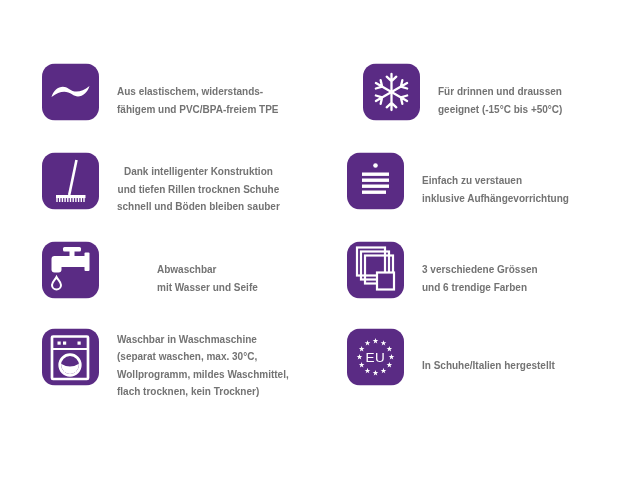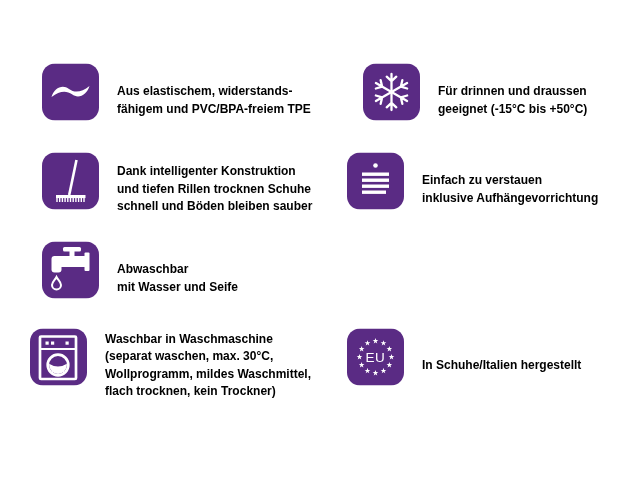--- a/index.html
+++ b/index.html
@@ -1,73 +1,73 @@
 <!DOCTYPE html>
 <html><head>
 <meta charset="utf-8">
 <style>
   html,body{margin:0;padding:0;background:#ffffff;}
   .canvas{position:relative;width:640px;height:480px;background:#ffffff;overflow:hidden;
           font-family:"Liberation Sans",sans-serif;}
   .item{position:absolute;display:flex;align-items:center;transform:translateY(-50%);}
   .icon-wrap{flex:0 0 57px;width:57px;height:73px;display:block;}
   .icon-wrap svg{display:block;width:57px;height:57px;}
-  .txt{margin:0 0 0 18px;font-size:12px;line-height:17.5px;font-weight:700;
-       color:#000000;white-space:pre-line;letter-spacing:0;}
+  .txt{margin:0 0 0 18px;font-size:10px;line-height:17.5px;font-weight:700;
+       color:#737373;white-space:pre-line;letter-spacing:0;}
   .tile{fill:#5a2b84;}
   .glyph-stroke{stroke:#ffffff;fill:none;}
   .glyph-fill{fill:#ffffff;}
 </style>
 </head>
 <body>
 
 <div class="canvas">
 
   <div class="item" style="left:42px;top:100px;">
     <span class="icon-wrap">
       <svg viewBox="0 0 57 57">
         <rect class="tile" x="0" y="0" width="57" height="57" rx="13"></rect>
         <path class="glyph-fill" d="M9.5,33.5 C12,24.5 20.5,20.5 27,25.5 C32.5,29.5 39.5,29 47.5,22.5 C45,31.5 36.5,35.8 30,30.8 C24.5,26.8 17.5,27.2 9.5,33.5 Z"></path>
       </svg>
     </span>
     <p class="txt">Aus elastischem, widerstands-
 fähigem und PVC/BPA-freiem TPE</p>
   </div>
 
-  <div class="item" style="left:42px;top:189px;">
+  <div class="item" style="left:42px;top:189px;text-align:center;">
     <span class="icon-wrap">
       <svg viewBox="0 0 57 57">
         <rect class="tile" x="0" y="0" width="57" height="57" rx="13"></rect>
         <path class="glyph-stroke" stroke-width="2.6" d="M34.5,7.5 L27.2,42.5"></path>
         <rect class="glyph-fill" x="14" y="42.5" width="29.5" height="3.1"></rect>
         <path class="glyph-stroke" stroke-width="1.4" d="M15,45.6 V49.6 M17.7,45.6 V49.6 M20.4,45.6 V49.6 M23.1,45.6 V49.6 M25.8,45.6 V49.6 M28.5,45.6 V49.6 M31.2,45.6 V49.6 M33.9,45.6 V49.6 M36.6,45.6 V49.6 M39.3,45.6 V49.6 M42,45.6 V49.6"></path>
       </svg>
     </span>
     <p class="txt">Dank intelligenter Konstruktion
 und tiefen Rillen trocknen Schuhe
 schnell und Böden bleiben sauber</p>
   </div>
 
-  <div class="item" style="left:42px;top:278px;">
+  <div class="item" style="left:42px;top:278px;gap:40px;">
     <span class="icon-wrap">
       <svg viewBox="0 0 57 57">
         <rect class="tile" x="0" y="0" width="57" height="57" rx="13"></rect>
         <rect class="glyph-fill" x="21" y="5.5" width="18" height="4.6" rx="1.5"></rect>
         <rect class="glyph-fill" x="27.5" y="9" width="5" height="7"></rect>
         <rect class="glyph-fill" x="13" y="14.5" width="31" height="11" rx="1.5"></rect>
         <rect class="glyph-fill" x="42.5" y="11" width="5" height="18.5" rx="1"></rect>
         <rect class="glyph-fill" x="9.5" y="14.5" width="10" height="16.5" rx="3"></rect>
         <path class="glyph-stroke" stroke-width="2" d="M14.5,35.5 C16,38.5 19,40.6 19,43.4 A4.5,4.5 0 1 1 10,43.4 C10,40.6 13,38.5 14.5,35.5 Z"></path>
       </svg>
     </span>
     <p class="txt">Abwaschbar
 mit Wasser und Seife</p>
   </div>
 
-  <div class="item" style="left:30px;top:365px;">
+  <div class="item" style="left:42px;top:365px;">
     <span class="icon-wrap">
       <svg viewBox="0 0 57 57">
         <rect class="tile" x="0" y="0" width="57" height="57" rx="13"></rect>
         <rect class="glyph-stroke" stroke-width="2.7" x="10" y="8" width="36" height="42.5" rx="1"></rect>
         <rect class="glyph-fill" x="15.5" y="13" width="3.2" height="3.2"></rect>
         <rect class="glyph-fill" x="21" y="13" width="3.2" height="3.2"></rect>
         <rect class="glyph-fill" x="35.5" y="13" width="3.2" height="3.2"></rect>
         <path class="glyph-stroke" stroke-width="2.2" d="M10,20.5 H46"></path>
         <circle class="glyph-stroke" stroke-width="2.7" cx="28" cy="36.5" r="10.3"></circle>
         <clipPath id="door-clip">
@@ -111,20 +111,33 @@
         <rect class="glyph-fill" x="15" y="20" width="27" height="3.4"></rect>
         <rect class="glyph-fill" x="15" y="26" width="27" height="3.4"></rect>
         <rect class="glyph-fill" x="15" y="32" width="27" height="3.4"></rect>
         <rect class="glyph-fill" x="15" y="38" width="24" height="3.4"></rect>
       </svg>
     </span>
     <p class="txt">Einfach zu verstauen
 inklusive Aufhängevorrichtung</p>
   </div>
 
+  <div class="item" style="left:347px;top:278px;">
+    <span class="icon-wrap">
+      <svg viewBox="0 0 57 57">
+        <rect class="tile" x="0" y="0" width="57" height="57" rx="13"></rect>
+        <rect class="glyph-stroke" stroke-width="2.2" x="10" y="6" width="28" height="28"></rect>
+        <rect class="glyph-stroke" stroke-width="2.2" fill="#5a2b84" x="14" y="10" width="28" height="28"></rect>
+        <rect class="glyph-stroke" stroke-width="2.2" fill="#5a2b84" x="18" y="14" width="28" height="28"></rect>
+        <rect x="30" y="31" width="17" height="17" fill="#5a2b84" stroke="#ffffff" stroke-width="2.2"></rect>
+      </svg>
+    </span>
+    <p class="txt">3 verschiedene Grössen
+und 6 trendige Farben</p>
+  </div>
 
   <div class="item" style="left:347px;top:365px;">
     <span class="icon-wrap">
       <svg viewBox="0 0 57 57">
         <rect class="tile" x="0" y="0" width="57" height="57" rx="13"></rect>
         <defs>
           <polygon id="eu-star" points="0,-3 0.71,-0.97 2.85,-0.93 1.14,0.37 1.76,2.43 0,1.2 -1.76,2.43 -1.14,0.37 -2.85,-0.93 -0.71,-0.97"></polygon>
         </defs>
         <g class="glyph-fill">
           <use href="#eu-star" transform="translate(28.5,12.5)"></use>

